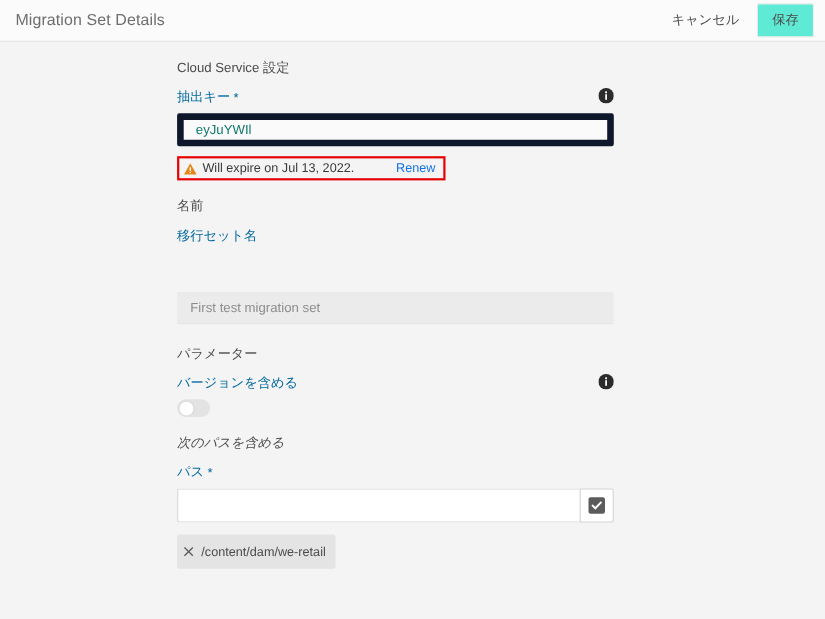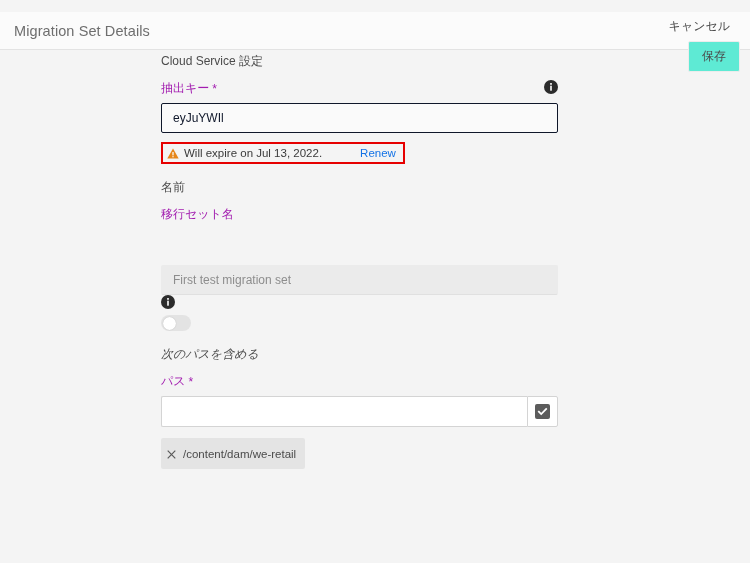--- a/index.html
+++ b/index.html
@@ -18,43 +18,42 @@
   #app {
     position: relative;
     width: 750px;
     height: 563px;
     background: #f4f4f4;
   }
 
   
   .header {
     position: absolute;
-    top: 12px; left: 0;
+    top: 0; left: 0;
     width: 750px;
     height: 38px;
     background: #fbfbfb;
     border-bottom: 1px solid #e3e3e3;
     display: flex;
     align-items: center;
     box-sizing: border-box;
   }
   .header-title {
     margin-left: 14px;
     font-size: 14.5px;
     color: #6e6e6e;
     letter-spacing: 0.1px;
     white-space: nowrap;
   }
   .header-actions {
     margin-left: auto;
     display: flex;
-    align-items: flex-end;
+    align-items: center;
     height: 100%;
     padding-right: 10px;
-    flex-direction: column;
   }
   .btn-cancel {
     font-size: 12px;
     color: #4b4b4b;
     background: transparent;
     border: none;
     padding: 6px 10px;
     cursor: pointer;
     font-family: inherit;
     white-space: nowrap;
@@ -80,44 +79,44 @@
     width: 397px;
   }
   .section-title {
     font-size: 12px;
     color: #4b4b4b;
     margin-top: 15px;
     margin-bottom: 10px;
   }
   .field-label {
     font-size: 12px;
-    color: #a21caf;
+    color: #0369a1;
     margin-bottom: 6px;
     display: flex;
     align-items: center;
   }
   .req { margin-left: 3px; }
 
   .label-row {
     display: flex;
     align-items: flex-start;
     justify-content: space-between;
     margin-bottom: 6px;
   }
   .label-row .field-label { margin-bottom: 0; }
 
   .text-input {
     box-sizing: border-box;
     width: 397px;
     height: 30px;
     background: #fafafa;
-    border: 1px solid #0f172a;
+    border: 6px solid #0f172a;
     border-radius: 2px;
     font-size: 12px;
-    color: #0f172a;
+    color: #0f766e;
     padding: 0 11px;
     line-height: 28px;
     font-family: inherit;
     outline: none;
   }
   .text-input.disabled {
     background: #ebebeb;
     border: 1px solid #ebebeb;
     border-bottom: 1px solid #e0e0e0;
     color: #8d8d8d;
@@ -291,22 +290,24 @@
     </div>
 
     
     <div class="section-title">名前</div>
 
     <div class="field-label">移行セット名</div>
     <input class="text-input disabled" type="text" disabled="" value="First test migration set" style="">
 
 
     
+    <div class="section-title" style="margin-top:18px;">パラメーター</div>
 
     <div class="label-row">
+      <div class="field-label">バージョンを含める</div>
       <span class="info-icon">
         <svg viewBox="0 0 14 14" width="14" height="14" aria-hidden="true">
           <circle cx="7" cy="7" r="7" fill="#2b2b2b"></circle>
           <rect x="6.2" y="5.7" width="1.6" height="5" fill="#ffffff"></rect>
           <rect x="6.2" y="3" width="1.6" height="1.8" fill="#ffffff"></rect>
         </svg>
       </span>
     </div>
     <div class="toggle">
       <div class="knob"></div>

